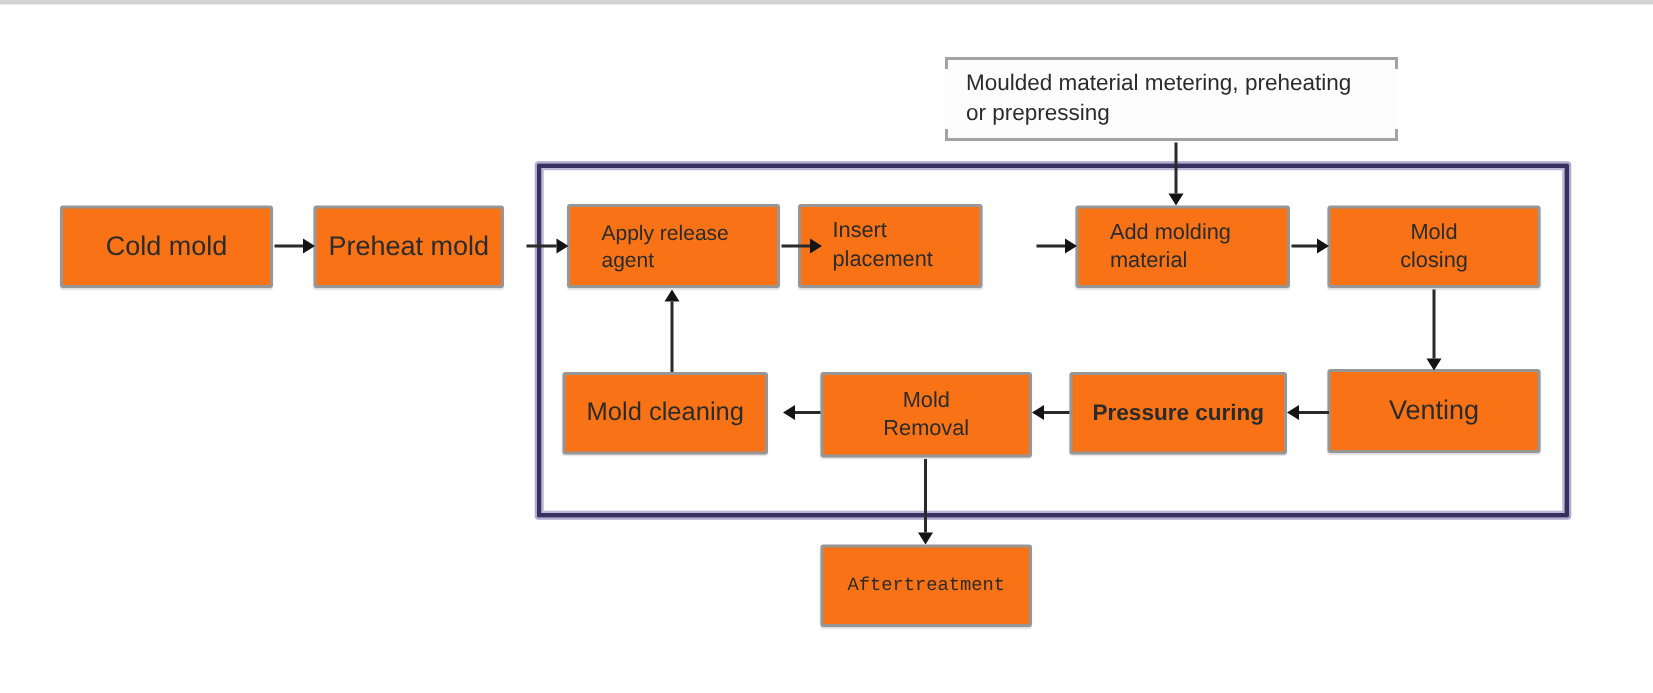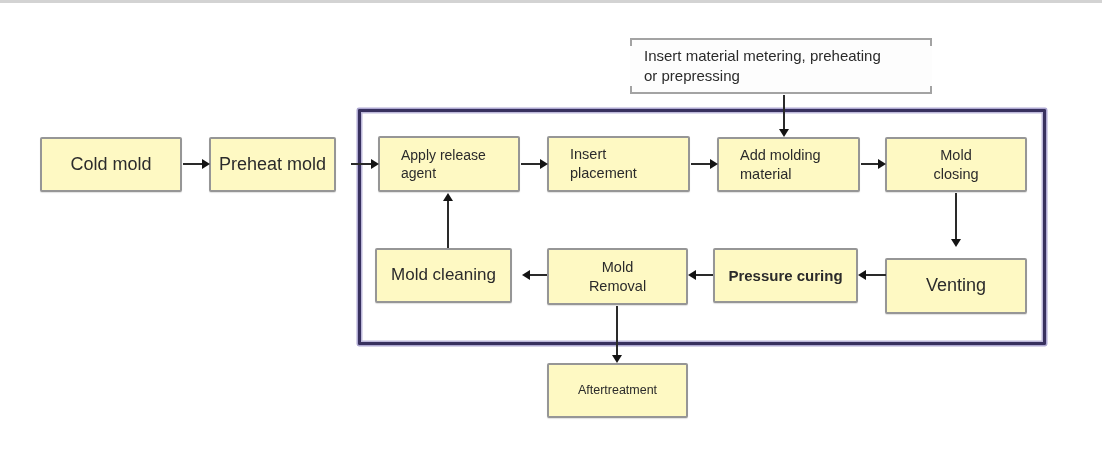--- a/index.html
+++ b/index.html
@@ -8,21 +8,21 @@
     font-family:"Liberation Sans","DejaVu Sans",sans-serif;
     color:#2b2b2b;
   }
   .top-rule{
     position:absolute;left:0;top:0;width:1102px;height:3px;
     background:#d3d3d3;
   }
   
   .node{
     position:absolute;box-sizing:border-box;
-    background:#fef9c3;border:2px solid #969696;border-radius:2px;
+    background:#f97316;border:2px solid #969696;border-radius:2px;
     display:flex;align-items:center;justify-content:center;
     text-align:center;line-height:1.3;white-space:pre-line;
     box-shadow:0 1px 1px rgba(0,0,0,0.12);
   }
   .node.left-text{justify-content:flex-start;text-align:left;padding-left:21px;}
   
   .bracket{
     position:absolute;box-sizing:border-box;border:none;border-radius:0;
     background:
       linear-gradient(#a3a3a3,#a3a3a3) left top    / 100% 2px no-repeat,
@@ -63,39 +63,39 @@
   }
   .arrow.up::after{
     top:-8px;left:50%;transform:translateX(-50%);
     border-bottom:8px solid #141414;border-left:5px solid transparent;border-right:5px solid transparent;
   }
   
   #cold-mold       {left:40px;  top:137px; width:142px; height:55px; font-size:18px;}
   #preheat-mold    {left:209px; top:137px; width:127px; height:55px; font-size:18px;}
   #prep-bracket    {left:630px; top:38px;  width:302px; height:56px; font-size:15px;}
   #apply-release   {left:378px; top:136px; width:142px; height:56px; font-size:14px;}
-  #insert-placement{left:547px; top:136px; width:143px; height:56px; font-size:14.5px;}
+  #insert-placement{left:532px; top:136px; width:123px; height:56px; font-size:14.5px;}
   #add-molding     {left:717px; top:137px; width:143px; height:55px; font-size:14.5px;}
   #mold-closing    {left:885px; top:137px; width:142px; height:55px; font-size:14.5px;}
   #mold-cleaning   {left:375px; top:248px; width:137px; height:55px; font-size:17px;}
   #mold-removal    {left:547px; top:248px; width:141px; height:57px; font-size:14.5px;}
   #pressure-curing {left:713px; top:248px; width:145px; height:55px; font-size:15px;font-weight:bold;}
-  #venting         {left:885px; top:258px; width:142px; height:56px; font-size:18px;}
-  #aftertreatment  {left:547px; top:363px; width:141px; height:55px; font-size:12.5px;}
+  #venting         {left:885px; top:246px; width:142px; height:56px; font-size:18px;}
+  #aftertreatment  {left:547px; top:363px; width:141px; height:55px; font-size:12.5px;font-family:Liberation Mono, monospace;}
 </style>
 </head>
 <body>
 
 <div class="top-rule"></div>
 
 <div class="container-box"></div>
 
 <div class="node" id="cold-mold">Cold mold</div>
 <div class="node" id="preheat-mold">Preheat mold</div>
-<div class="bracket" id="prep-bracket">Insert material metering, preheating
+<div class="bracket" id="prep-bracket">Moulded material metering, preheating
 or prepressing</div>
 <div class="node left-text" id="apply-release">Apply release
 agent</div>
 <div class="node left-text" id="insert-placement">Insert
 placement</div>
 <div class="node left-text" id="add-molding">Add molding
 material</div>
 <div class="node" id="mold-closing">Mold
 closing</div>
 <div class="node" id="mold-cleaning">Mold cleaning</div>

